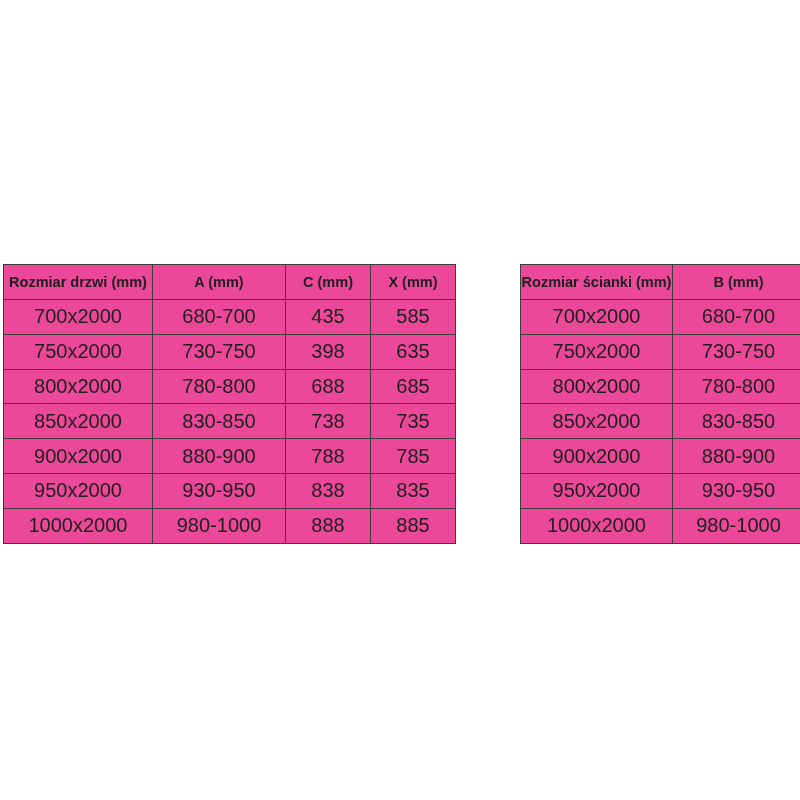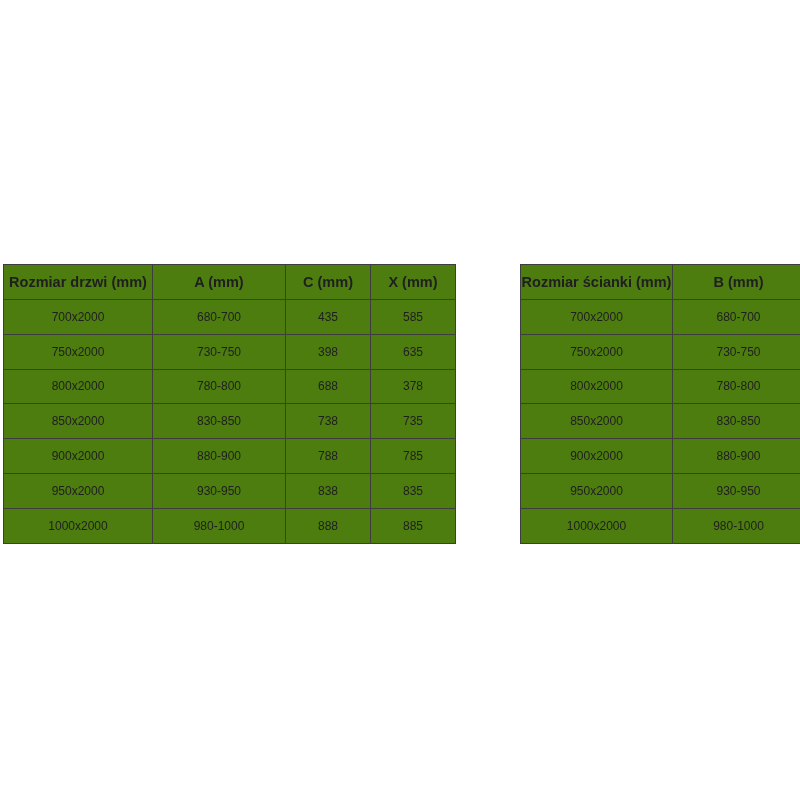--- a/index.html
+++ b/index.html
@@ -14,41 +14,41 @@
     position: relative;
     width: 800px;
     height: 800px;
     background: #ffffff;
     overflow: hidden;
   }
   table.spec-table {
     position: absolute;
     border-collapse: collapse;
     table-layout: fixed;
-    background: #4d7c0f;
+    background: #ec4899;
     color: #1f1f1f;
   }
   table.spec-table th,
   table.spec-table td {
     border: 1.5px solid #3d3d3d;
     text-align: center;
     vertical-align: middle;
     padding: 0;
     overflow: hidden;
     white-space: nowrap;
   }
   table.spec-table th {
     height: 34px;
     font-weight: bold;
     font-size: 14.5px;
   }
   table.spec-table td {
     height: 33.8px;
     font-weight: normal;
-    font-size: 12px;
+    font-size: 20px;
   }
   table.left-table  { left: 3px;   top: 264px; width: 452px; }
   table.right-table { left: 520px; top: 264px; width: 284px; }
 
   table.left-table col:nth-child(1) { width: 149px; }
   table.left-table col:nth-child(2) { width: 133px; }
   table.left-table col:nth-child(3) { width: 85px; }
   table.left-table col:nth-child(4) { width: 85px; }
 
   table.right-table col:nth-child(1) { width: 152px; }
@@ -83,21 +83,21 @@
         <tr>
           <td>750x2000</td>
           <td>730-750</td>
           <td>398</td>
           <td>635</td>
         </tr>
         <tr>
           <td>800x2000</td>
           <td>780-800</td>
           <td>688</td>
-          <td>378</td>
+          <td>685</td>
         </tr>
         <tr>
           <td>850x2000</td>
           <td>830-850</td>
           <td>738</td>
           <td>735</td>
         </tr>
         <tr>
           <td>900x2000</td>
           <td>880-900</td>

